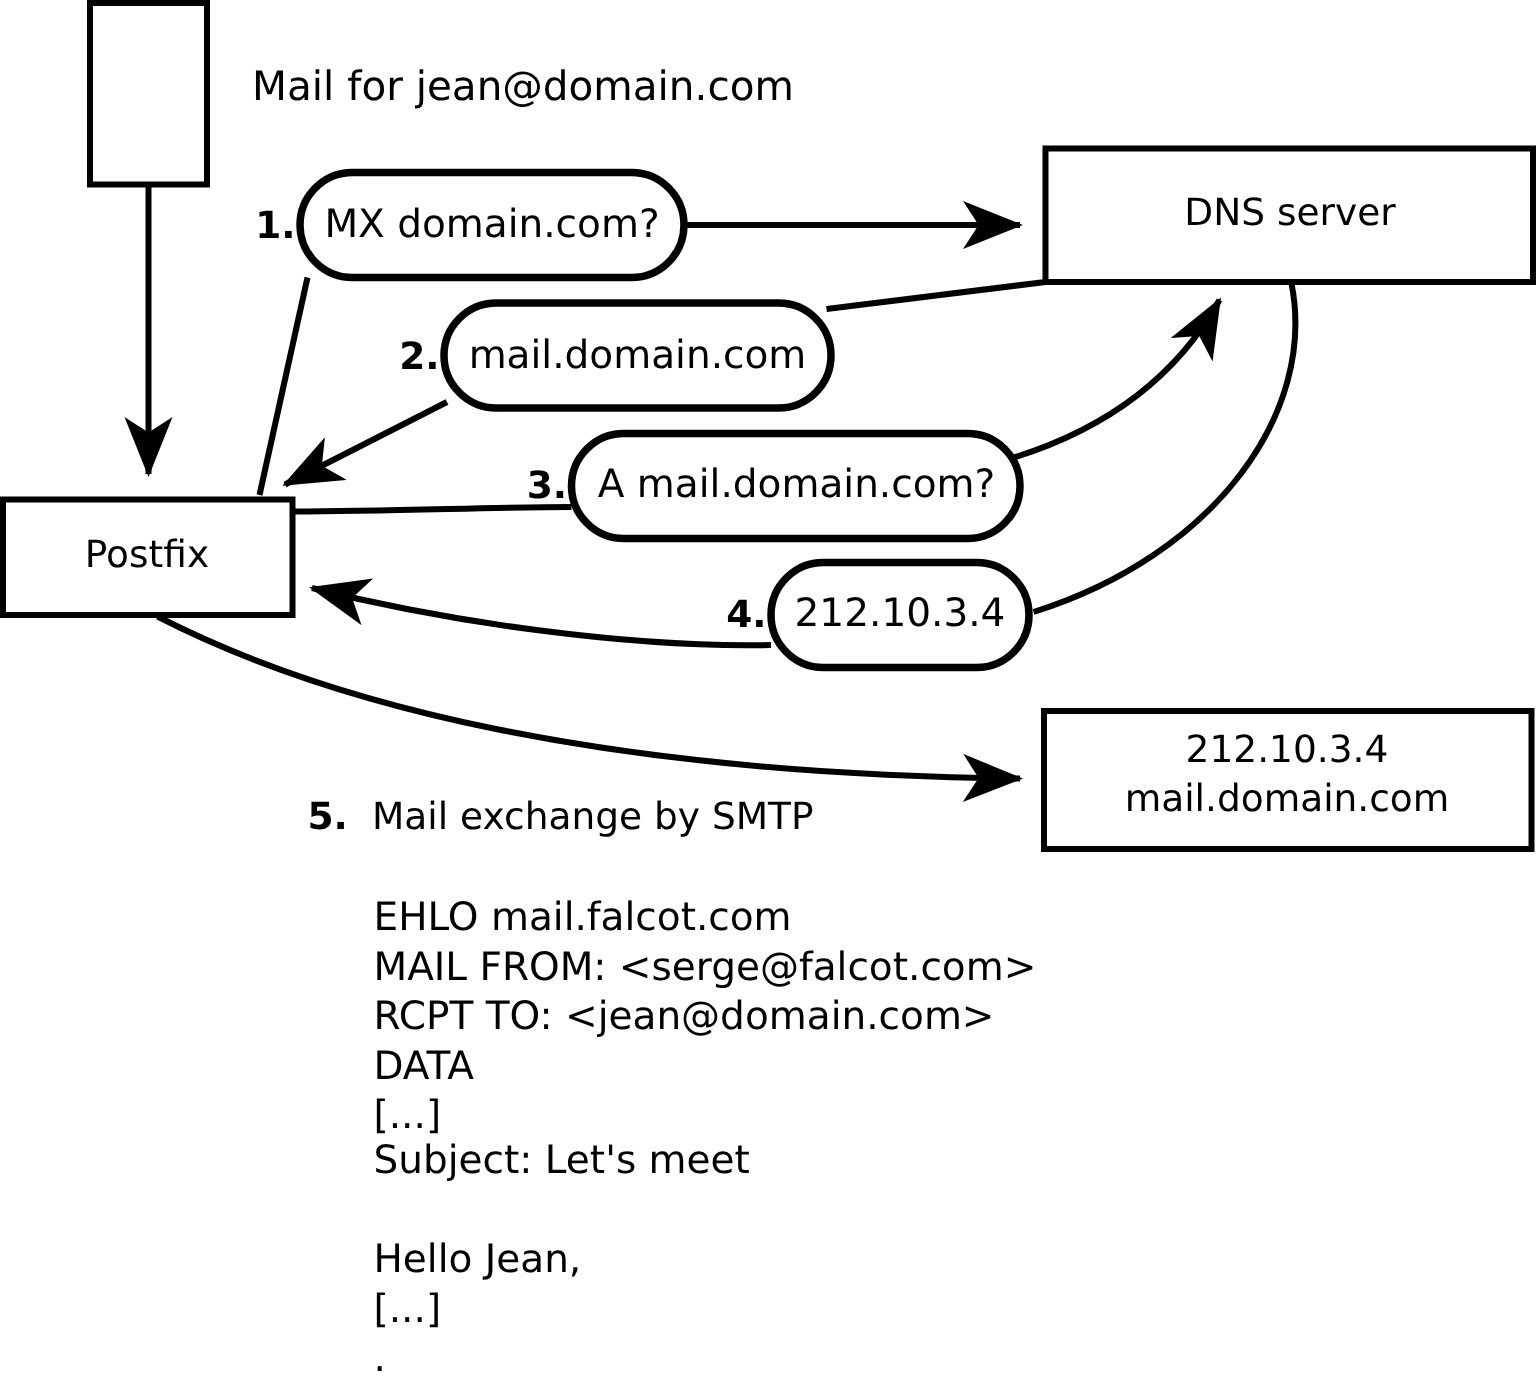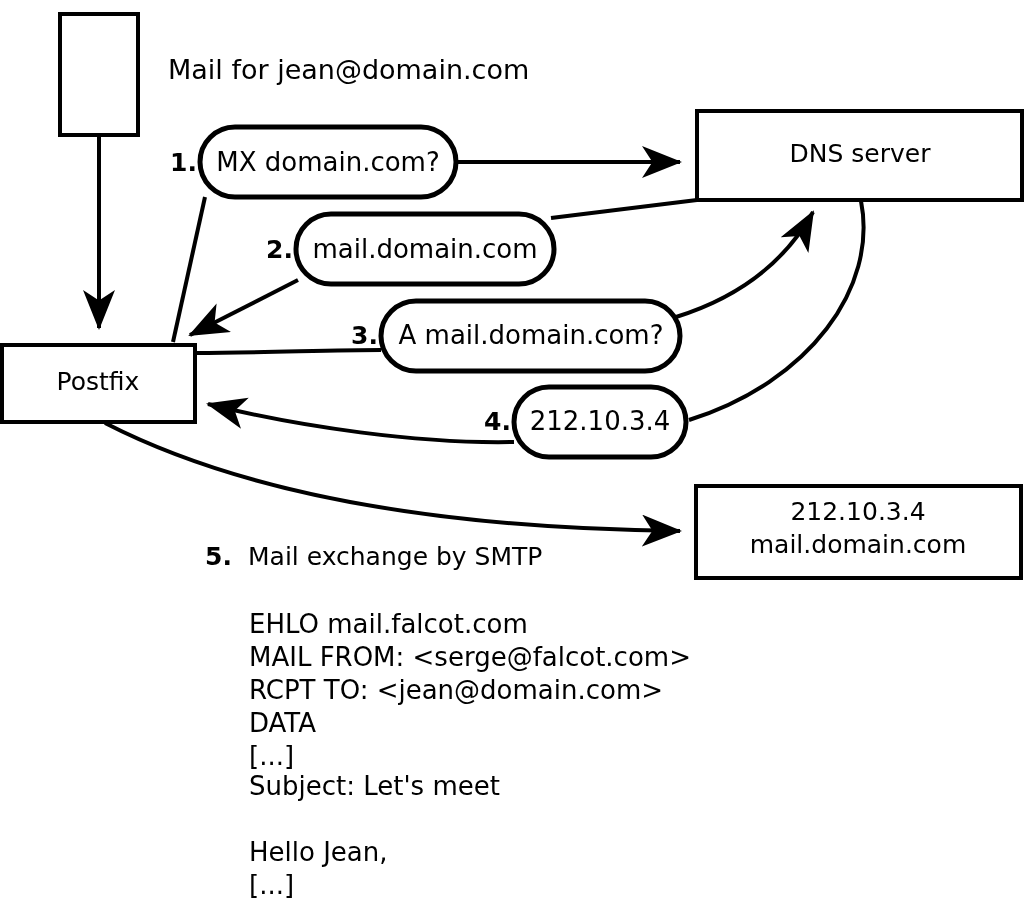--- a/index.html
+++ b/index.html
@@ -11,21 +11,21 @@
     width: 1024px;
     height: 919px;
     font-family: "DejaVu Sans", "Liberation Sans", sans-serif;
     color: #000000;
     overflow: hidden;
     position: relative;
   }
   #diagram-root {
     position: absolute;
     left: 0;
-    top: 12px;
+    top: 0;
     width: 1024px;
     height: 747px;
   }
   svg { display: block; }
   .node-rect {
     fill: #ffffff;
     stroke: #000000;
     stroke-width: 4;
   }
   .bubble-rect {

